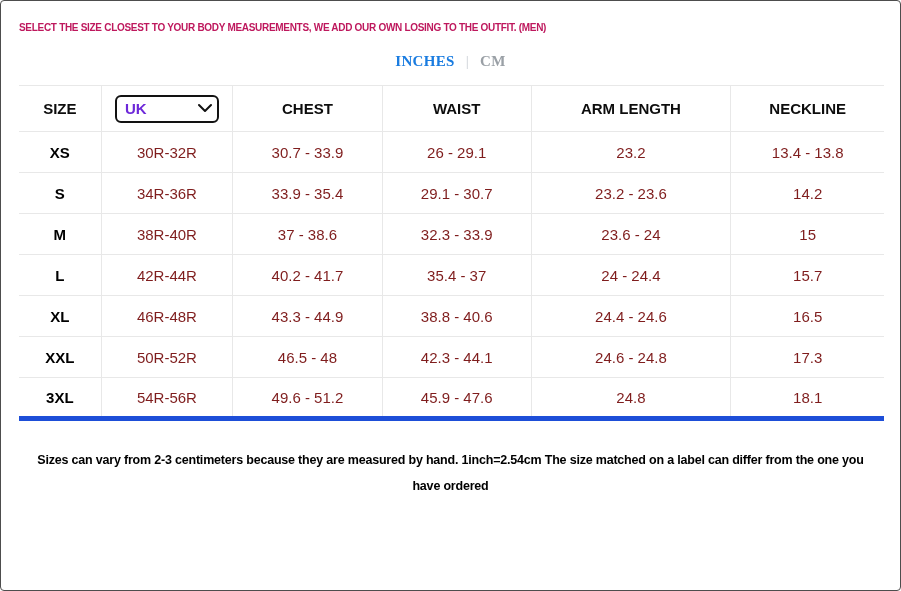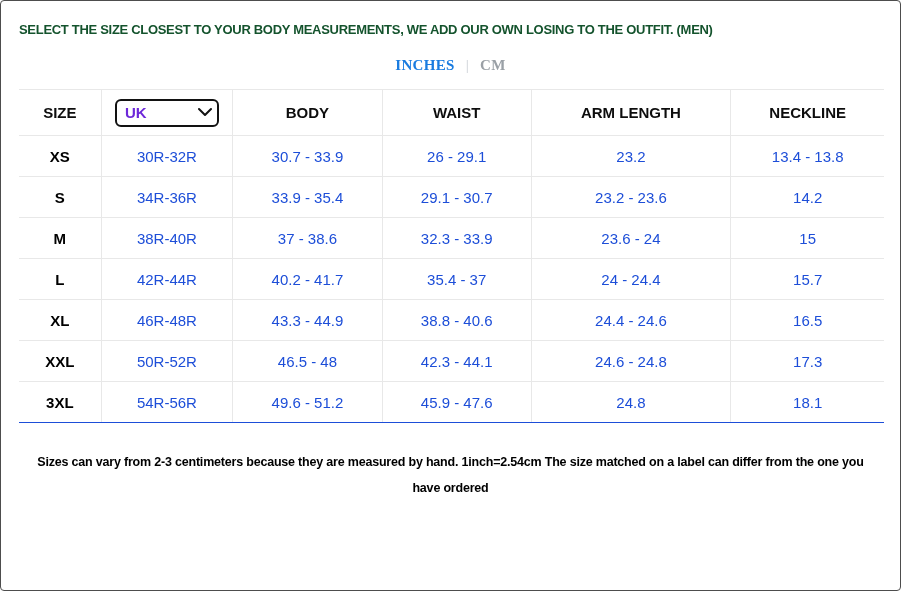--- a/index.html
+++ b/index.html
@@ -46,24 +46,24 @@
     cursor: pointer;
     font-size: 24px;
     line-height: 30px;
     color: #2d3643;
     padding: 0;
   }
 
   
   .notice {
     margin: 21px 18px 0 18px;
-    font-size: 13px;
+    font-size: 10px;
     font-weight: bold;
     letter-spacing: -0.3px;
-    color: #14532d;
+    color: #be185d;
     white-space: nowrap;
   }
 
   
   .units {
     margin-top: 20px;
     text-align: center;
     font-size: 15px;
     font-weight: bold;
     letter-spacing: 0.3px;
@@ -88,24 +88,24 @@
   .size-table col.c-arm   { width: 23.1%; }
   .size-table col.c-neck  { width: 17.7%; }
 
   .size-table th, .size-table td {
     text-align: center;
     vertical-align: middle;
     border-top: 1px solid #e8e8e8;
     font-size: 15px;
   }
   .size-table th { height: 46px; font-weight: bold; color: #0d0d0d; }
-  .size-table td { height: 41px; color: #1d4ed8; }
+  .size-table td { height: 41px; color: #7f1d1d; }
   .size-table th:not(:first-child),
   .size-table td:not(:first-child) { border-left: 1px solid #e8e8e8; }
-  .size-table tbody tr:last-child td { border-bottom: 1px solid #1d4ed8; }
+  .size-table tbody tr:last-child td { border-bottom: 5px solid #1d4ed8; }
   .size-table td.size-col { font-weight: bold; color: #000; }
 
   
   .select-wrap { position: relative; width: 108px; margin: 0 auto; }
   .region-select {
     width: 104px;
     height: 28px;
     border: 2px solid #121212;
     border-radius: 6px;
     background: #fff;
@@ -167,21 +167,21 @@
         <th>
           <div class="select-wrap">
             <select class="region-select">
               <option>UK</option>
             </select>
             <svg class="select-chevron" width="14" height="10" viewBox="0 0 14 10">
               <polyline points="1,2 7,8 13,2" fill="none" stroke="#121212" stroke-width="2" stroke-linecap="round" stroke-linejoin="round"></polyline>
             </svg>
           </div>
         </th>
-        <th>BODY</th>
+        <th>CHEST</th>
         <th>WAIST</th>
         <th>ARM LENGTH</th>
         <th>NECKLINE</th>
       </tr>
     </thead>
     <tbody>
         <tr>
           <td class="size-col">XS</td>
           <td>30R-32R</td>
           <td>30.7 - 33.9</td>

